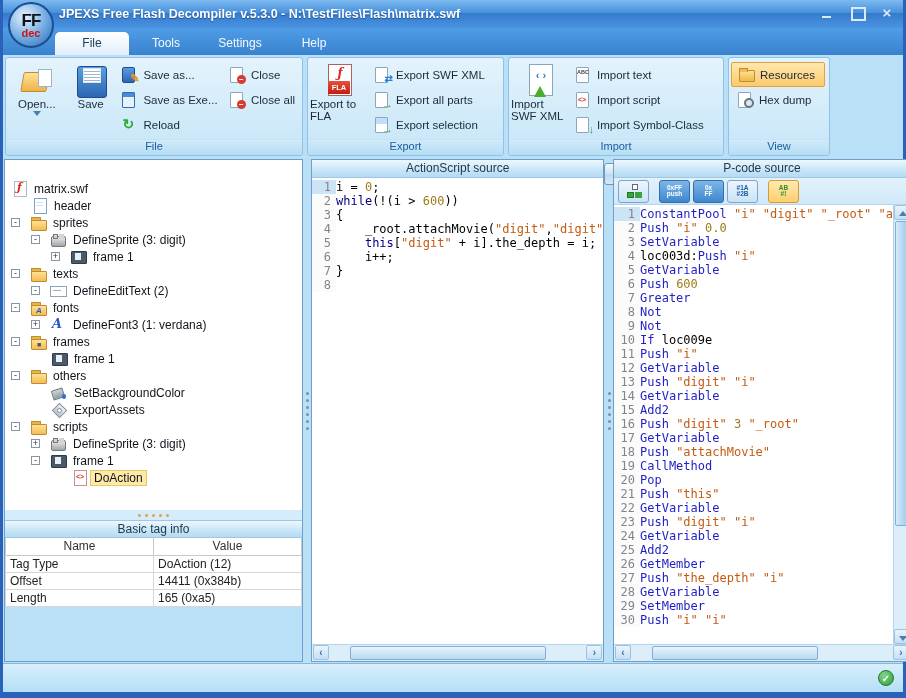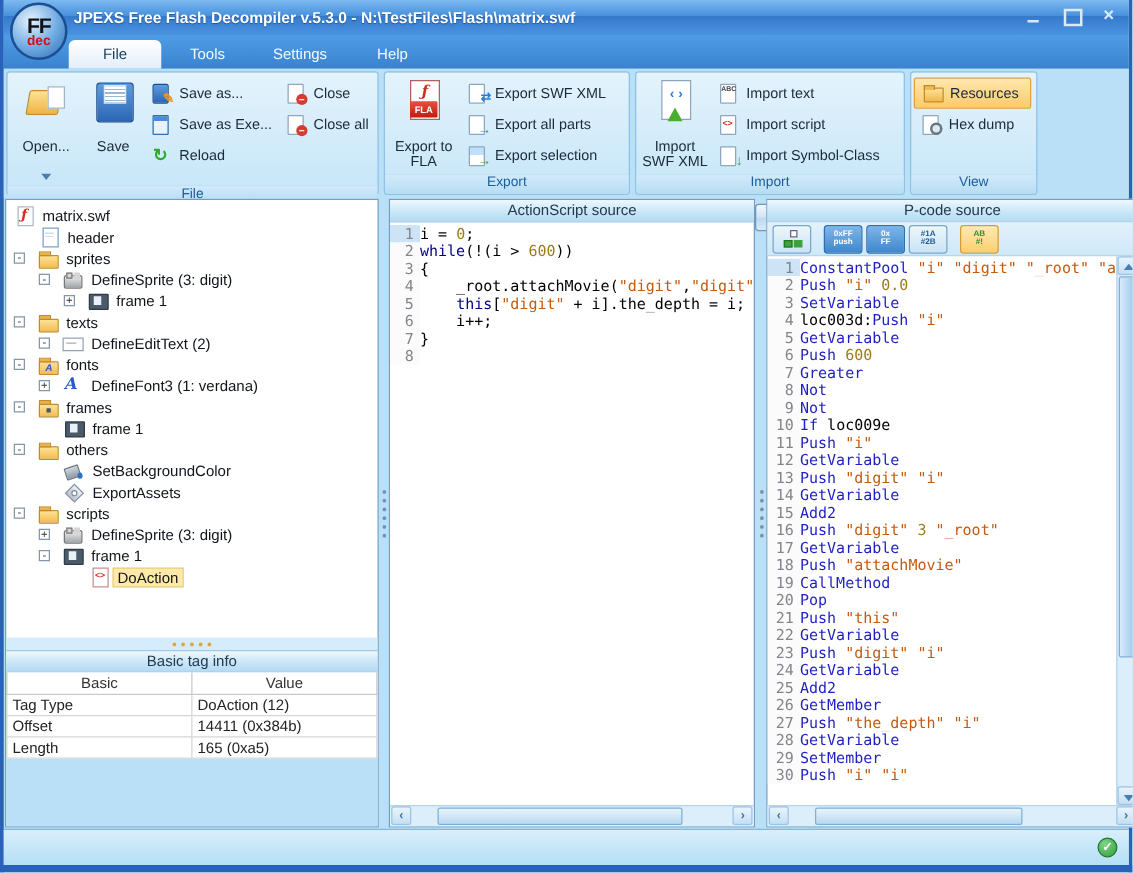--- a/index.html
+++ b/index.html
@@ -22,21 +22,21 @@
   
   .tabrow{height:27px;background:linear-gradient(#4f9de6,#3a82cf);display:flex;align-items:flex-end;padding-left:52px;flex:none}
   .tab{height:23px;min-width:74px;text-align:center;line-height:22px;color:#f4f9ff;font-size:12px;padding:0 10px;cursor:pointer}
   .tab.active{background:linear-gradient(#ffffff,#e2eefb);color:#1a3b5c;border-radius:5px 5px 0 0}
 
   
   .ribbon{height:103px;background:#b9e0f7;display:flex;gap:4px;padding:2px 2px;flex:none}
   .rgroup{border:1px solid #8fc2e6;border-radius:3px;background:linear-gradient(#e4f3fc,#c6e6f8);display:flex;flex-direction:column;flex:none}
   .rbody{flex:1;display:flex;padding:2px 2px 0 2px}
   .rfoot{height:16px;text-align:center;font-size:11px;color:#1a5c9e;background:linear-gradient(#d2eafa,#b5ddf4);border-top:1px solid #c4e2f5;border-radius:0 0 3px 3px}
-  .bigbtn{width:58px;display:flex;flex-direction:column;align-items:center;padding-top:4px;gap:14px;font-size:11.5px;color:#1b2a3a;text-align:center;border-radius:3px;cursor:pointer}
+  .bigbtn{width:58px;display:flex;flex-direction:column;align-items:center;padding-top:4px;gap:0;font-size:11.5px;color:#1b2a3a;border-radius:3px;cursor:pointer}
   .scol{display:flex;flex-direction:column;padding-top:2px}
   .sbtn{display:flex;align-items:center;gap:5px;height:25px;font-size:11.5px;color:#1b2a3a;padding:0 5px;border-radius:2px;cursor:pointer;white-space:nowrap}
   .vbtn{width:94px}
   .vbtn.active{background:linear-gradient(#ffe7ae,#fccb6c);border:1px solid #e2a23b}
   .chev{width:0;height:0;border:4px solid transparent;border-top:5px solid #4a7db3;margin-top:1px}
 
   
   .bi{width:36px;height:34px;position:relative;flex:none}
   .bi-open::before{content:"";position:absolute;left:3px;top:8px;width:24px;height:18px;background:linear-gradient(#ffe193,#eeb345);border:1px solid #bf8c2f;border-radius:2px;transform:skewX(-10deg)}
   .bi-open::after{content:"";position:absolute;right:3px;top:5px;width:12px;height:16px;background:#fff;border:1px solid #9fb4c8}
@@ -69,21 +69,21 @@
   .si-resources::after{content:"";width:7px;height:3px;background:#eebb55;border:1px solid #bf8c2f;border-bottom:none;left:2px;top:2px}
   .si-hexdump::after{content:"";width:6px;height:6px;border:2px solid #667683;border-radius:50%;right:0;bottom:0;background:#dce8f2}
 
   
   .main{flex:1;display:flex;padding:1px 1px;min-height:0}
   .vsplit{width:8px;display:flex;flex-direction:column;align-items:center;justify-content:center;gap:4px;flex:none;cursor:col-resize}
   .vsplit i{width:3px;height:3px;border-radius:50%;background:#7b90a6}
 
   
   .leftpanel{width:299px;flex:none;border:1px solid #6f9fc8;background:#fff;display:flex;flex-direction:column}
-  .tree{height:350px;overflow:hidden;padding-top:4px}
+  .tree{height:350px;overflow:hidden;padding-top:20px}
   .trow{height:17px;display:flex;align-items:center;white-space:nowrap;cursor:pointer}
   .tsp{flex:none;height:1px}
   .exp{flex:none;width:9px;height:9px;background:#fff;border:1px solid #8496a8;font-size:9px;line-height:7px;text-align:center;color:#333;margin-right:10px;cursor:pointer}
   .tlabel{font-size:12px;color:#10151b;padding:0 3px;margin-left:4px}
   .tlabel.sel{background:#ffe9a8;outline:1px solid #e6c868}
   .ti{width:16px;height:15px;position:relative;flex:none}
   .ti::before,.ti::after{position:absolute}
   .ti-swf::before{content:"";left:3px;top:0;width:11px;height:14px;background:#fff;border:1px solid #b0b8c4}
   .ti-swf::after{content:"ƒ";color:#d42b1e;font-weight:bold;font-style:italic;font-family:"DejaVu Serif",serif;font-size:11px;left:6px;top:0}
   .ti-page::before{content:"";left:3px;top:0;width:11px;height:14px;background:#fff;border:1px solid #7aa0cc}
@@ -410,21 +410,21 @@
           <i></i>
           <i></i>
           <i></i>
           <i></i>
           <i></i>
         </div>
       <div class="tihdr">Basic tag info</div>
       <table class="tagtable">
         <thead>
           <tr>
-            <th style="width:50%">Basic</th>
+            <th style="width:50%">Name</th>
             <th>Value</th>
           </tr>
         </thead>
         <tbody id="tag-rows">
             <tr>
               <td>Tag Type</td>
               <td>DoAction (12)</td>
             </tr>
             <tr>
               <td>Offset</td>

